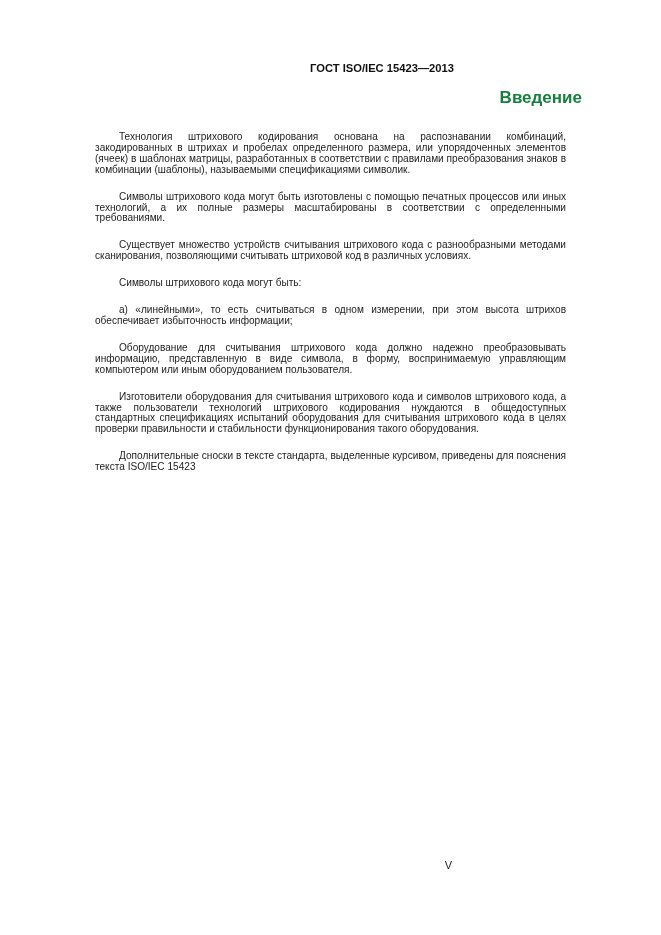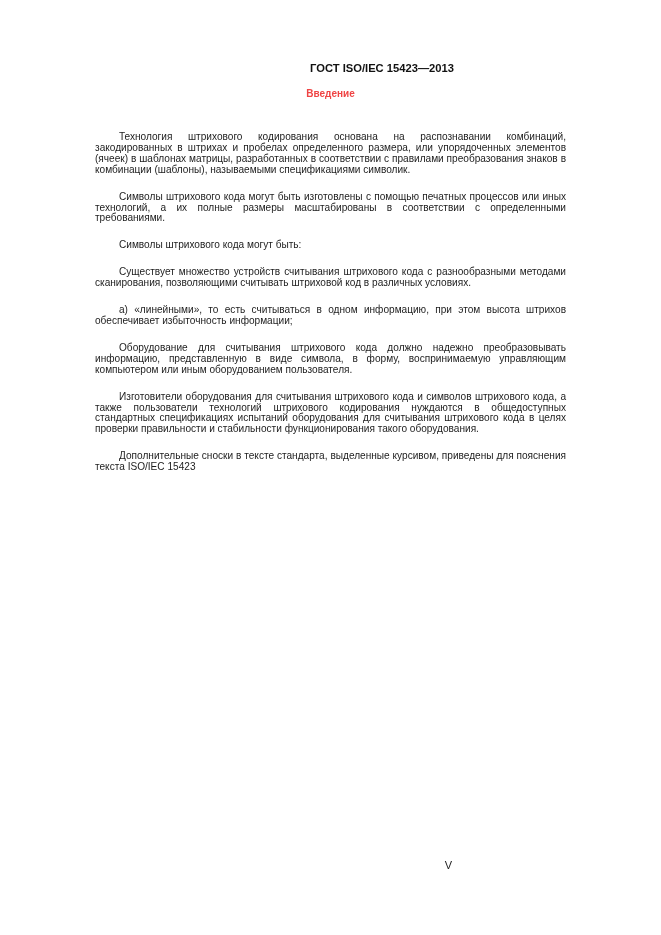--- a/index.html
+++ b/index.html
@@ -28,24 +28,24 @@
       font-size: 11.2px;
       font-weight: bold;
       color: #111;
       letter-spacing: 0;
     }
     .doc-title {
       position: absolute;
       top: 88px;
       left: 79px;
       width: 503px;
-      text-align: center;
-      font-size: 10px;
+      text-align: right;
+      font-size: 17px;
       font-weight: bold;
-      color: #ef4444;
+      color: #15803d;
     }
     .body-text {
       position: absolute;
       top: 116px;
       left: 79px;
       width: 503px;
       font-size: 10.1px;
       line-height: 10.9px;
       color: #1c1c1c;
     }
@@ -67,22 +67,22 @@
 <body>
 
 <div class="page">
   <div class="doc-header">ГОСТ ISO/IEC 15423—2013</div>
 
   <div class="doc-title">Введение</div>
 
   <div class="body-text">
     <p>Технология штрихового кодирования основана на распознавании комбинаций, закодированных в штрихах и пробелах определенного размера, или упорядоченных элементов (ячеек) в шаблонах матрицы, разработанных в соответствии с правилами преобразования знаков в комбинации (шаблоны), называемыми спецификациями символик.</p>
     <p>Символы штрихового кода могут быть изготовлены с помощью печатных процессов или иных технологий, а их полные размеры масштабированы в соответствии с определенными требованиями.</p>
+    <p>Существует множество устройств считывания штрихового кода с разнообразными методами сканирования, позволяющими считывать штриховой код в различных условиях.</p>
     <p>Символы штрихового кода могут быть:</p>
-    <p>Существует множество устройств считывания штрихового кода с разнообразными методами сканирования, позволяющими считывать штриховой код в различных условиях.</p>
-    <p>a) «линейными», то есть считываться в одном информацию, при этом высота штрихов обеспечивает избыточность информации;</p>
+    <p>a) «линейными», то есть считываться в одном измерении, при этом высота штрихов обеспечивает избыточность информации;</p>
     <p>Оборудование для считывания штрихового кода должно надежно преобразовывать информацию, представленную в виде символа, в форму, воспринимаемую управляющим компьютером или иным оборудованием пользователя.</p>
     <p>Изготовители оборудования для считывания штрихового кода и символов штрихового кода, а также пользователи технологий штрихового кодирования нуждаются в общедоступных стандартных спецификациях испытаний оборудования для считывания штрихового кода в целях проверки правильности и стабильности функционирования такого оборудования.</p>
     <p>Дополнительные сноски в тексте стандарта, выделенные курсивом, приведены для пояснения текста ISO/IEC 15423</p>
   </div>
 
   <div class="page-number">V</div>
 </div>
 
 </body></html>

